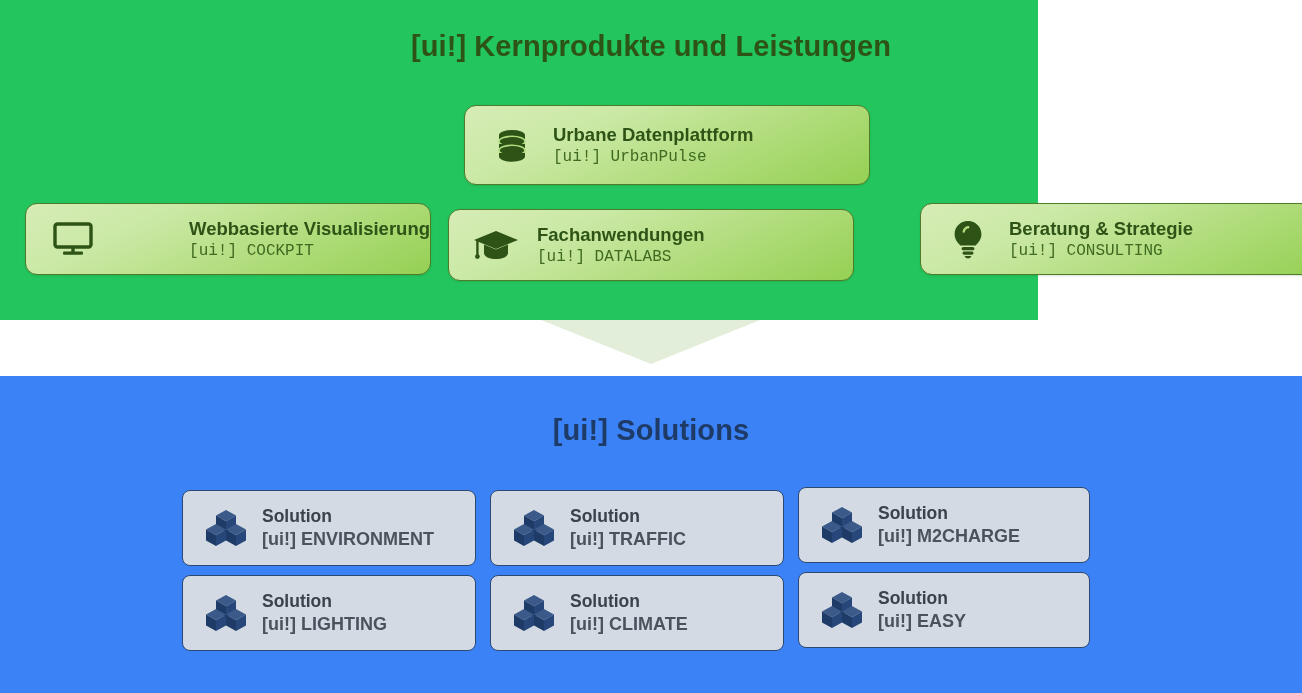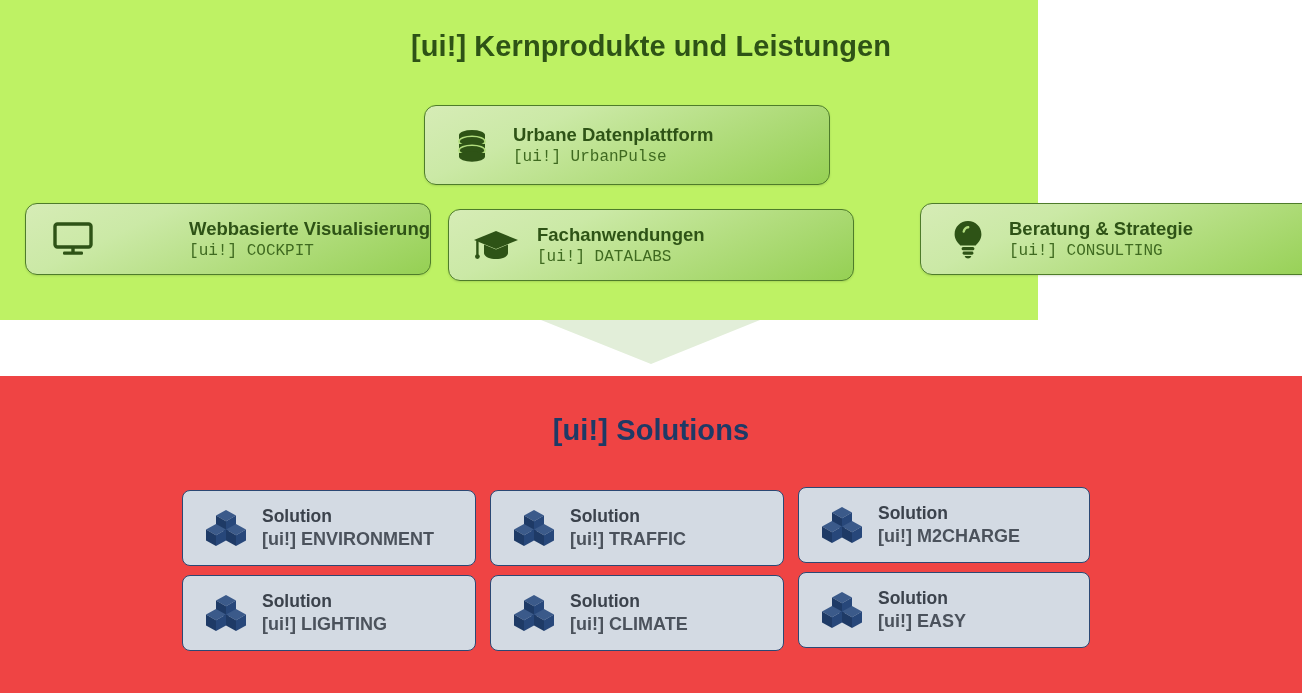--- a/index.html
+++ b/index.html
@@ -19,21 +19,21 @@
     background: #ffffff;
   }
 
   
   .products-section {
     position: absolute;
     left: 0;
     top: 0;
     width: 1038px;
     height: 320px;
-    background: #bef264;
+    background: #22c55e;
   }
 
   .products-arrow {
     position: absolute;
     left: 0;
     top: 320px;
     width: 1302px;
     height: 46px;
     pointer-events: none;
   }
@@ -80,33 +80,33 @@
   }
   .gcard .t2 {
     font-size: 16px;
     font-weight: normal;
     color: #3f6a20;
     line-height: 1.28;
     white-space: nowrap;
     font-family: Liberation Mono, monospace;
   }
 
-  #card-urbanpulse { left: 424px; top: 105px; width: 406px; height: 80px; }
+  #card-urbanpulse { left: 464px; top: 105px; width: 406px; height: 80px; }
   #card-cockpit    { left: 25px;  top: 203px; width: 406px; height: 72px; justify-content: space-between; }
   #card-datalabs   { left: 448px; top: 209px; width: 406px; height: 72px; }
   #card-consulting { left: 872px; top: 203px; width: 406px; height: 72px; margin-left: 48px; }
 
   
   .solutions-section {
     position: absolute;
     left: 0;
     top: 376px;
     width: 1302px;
     height: 317px;
-    background: #ef4444;
+    background: #3b82f6;
   }
 
   .section-title-blue {
     position: absolute;
     left: 0;
     top: 38px;
     width: 1302px;
     text-align: center;
     font-size: 29px;
     font-weight: bold;

